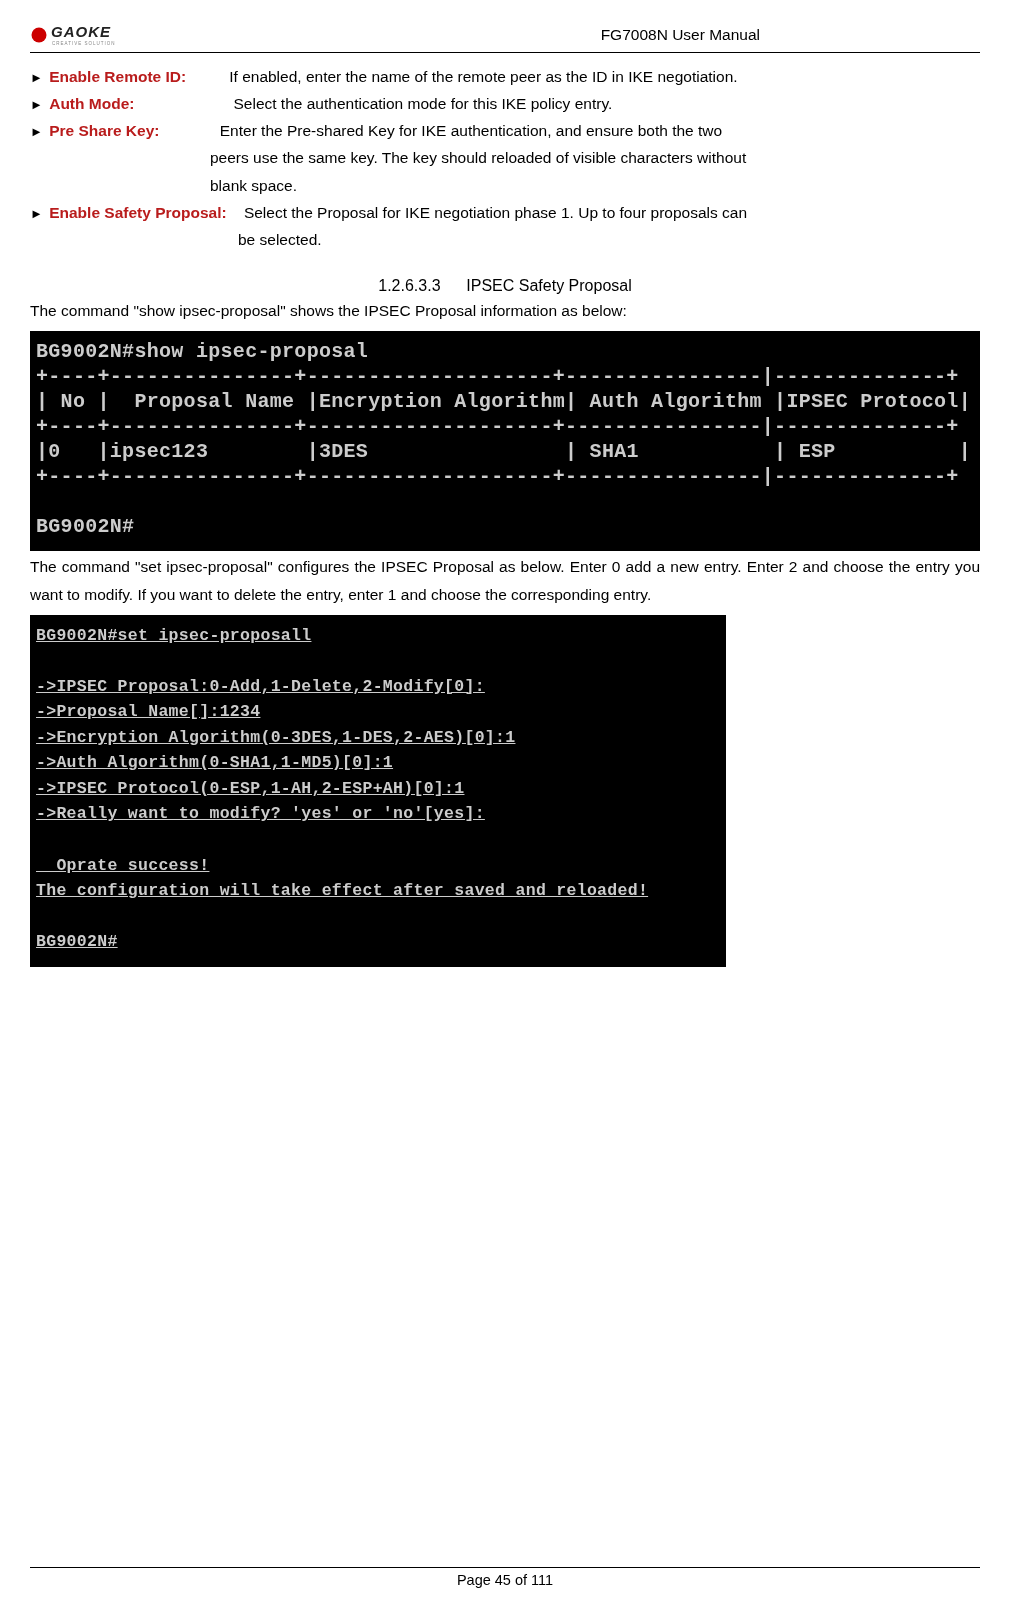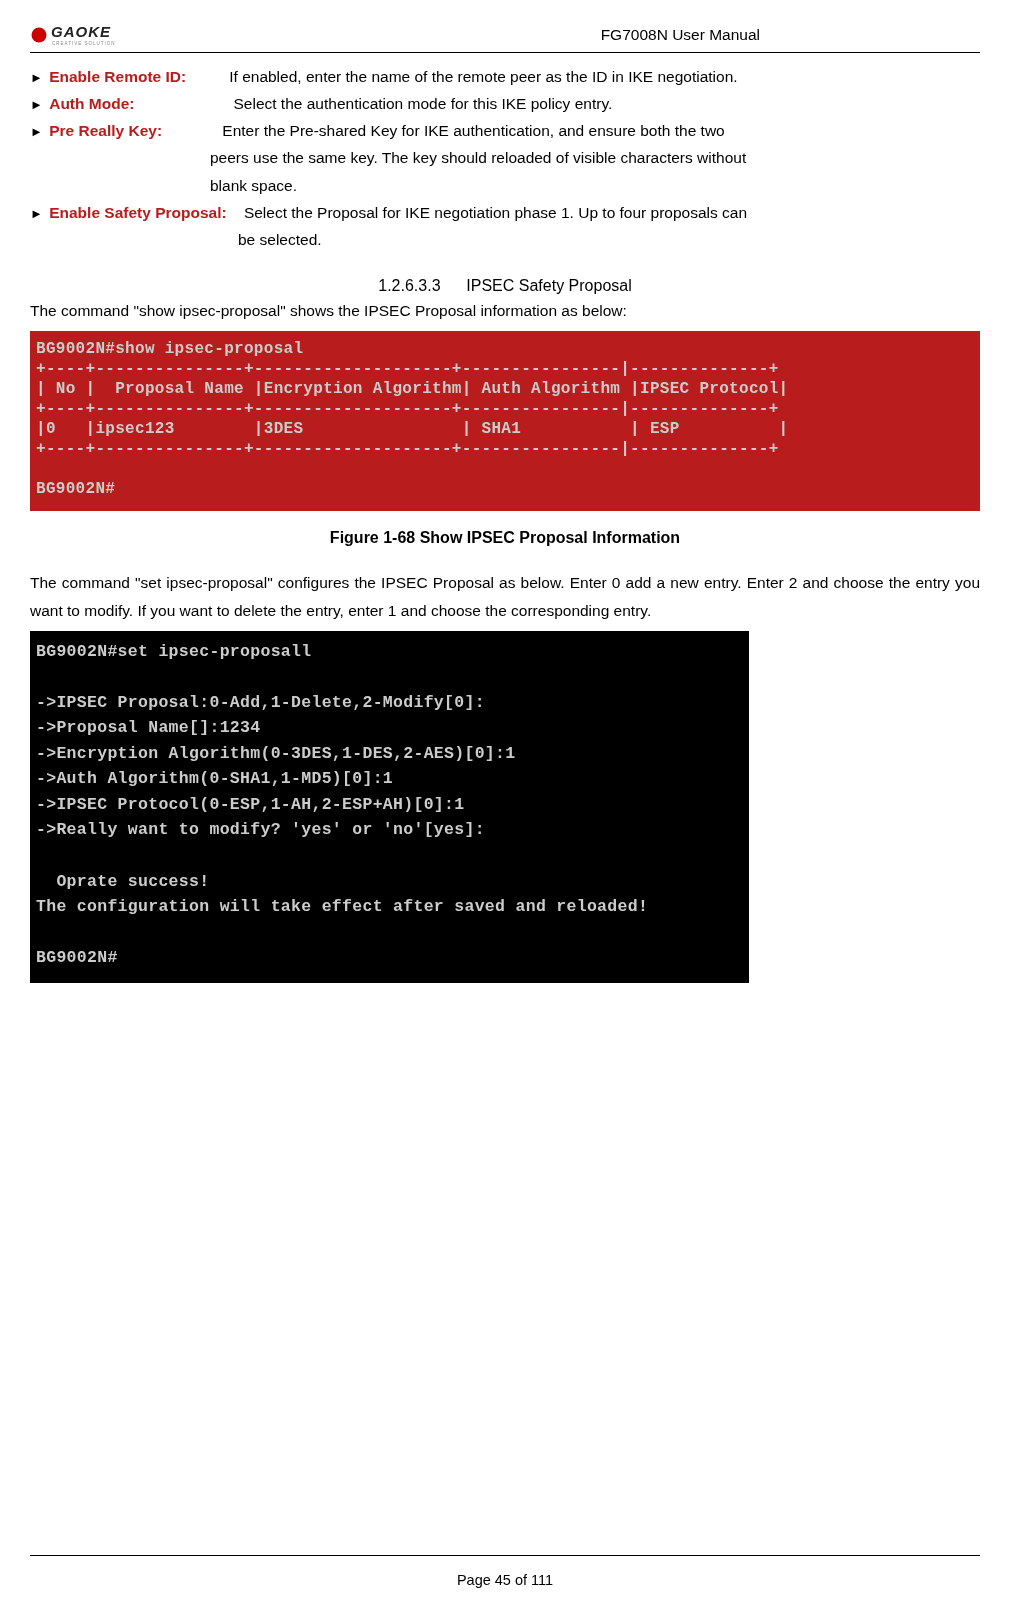--- a/index.html
+++ b/index.html
@@ -31,55 +31,56 @@
   .manual-title { font-size: 15.5px; margin-right: 220px;}
   .def-row { line-height: 1.75; }
   .def-label { color: #b91c1c; font-weight: bold; }
   .arrow { color: #000; font-size: 13px; margin-right: 2px;}
   .def-text { }
   .indent-text { margin-left: 180px; line-height: 1.75;}
   .section-heading { font-weight: normal; margin-top: 24px; font-size: 16px; text-align: center;}
   .section-sub { margin-right:8px;}
   .body-text { line-height: 1.8; margin-top:2px; text-align: justify;}
   .term-box {
-    background: #b91c1c;
+    background: #000000;
     color: #ccc;
     font-family: "Courier New", monospace;
-    font-size: 16px;
+    font-size: 20px;
     padding: 8px 6px 12px 6px;
     margin: 6px 0 0 0;
     white-space: pre;
     line-height: 1.25;
     letter-spacing: 0.3px;
     font-weight: bold;
     overflow: hidden;
   }
   .term-box2 {
     background: #000;
     color: #ccc;
     font-family: "Courier New", monospace;
     font-size: 16.5px;
-    padding: 8px 23px 12px 6px;
+    padding: 8px 0 12px 6px;
     margin: 6px 0 0 0;
     white-space: pre;
     line-height: 1.55;
     letter-spacing: 0.3px;
     font-weight: bold;
     overflow:hidden;
     width: 690px;
+    text-decoration: underline;
   }
   .fig-caption { font-weight: bold; text-align:center; margin: 18px 0 22px 0; font-size:16px;}
   .footer {
     position: absolute;
     bottom: 18px;
     left: 0; right: 0;
     text-align: center;
     font-size: 14.5px;
     border-top: 1.5px solid #000;
-    padding-top: 16px;
+    padding-top: 4px;
     margin: 0 30px;
   }
 </style>
 </head>
 <body>
 
 <div class="page">
 
   <div class="header">
     <div class="logo-block">
@@ -102,21 +103,21 @@
 
     <div class="def-row">
       <span class="arrow">►</span>
       <span class="def-label">Auth Mode:</span>
       &nbsp;&nbsp;&nbsp;&nbsp;&nbsp;&nbsp;&nbsp;&nbsp;&nbsp;&nbsp;&nbsp;&nbsp;&nbsp;&nbsp;&nbsp;&nbsp;&nbsp;&nbsp;&nbsp;&nbsp;&nbsp;
       <span class="def-text">Select the authentication mode for this IKE policy entry.</span>
     </div>
 
     <div class="def-row">
       <span class="arrow">►</span>
-      <span class="def-label">Pre Really Key:</span>
+      <span class="def-label">Pre Share Key:</span>
       &nbsp;&nbsp;&nbsp;&nbsp;&nbsp;&nbsp;&nbsp;&nbsp;&nbsp;&nbsp;&nbsp;&nbsp;
       <span class="def-text">Enter the Pre-shared Key for IKE authentication, and ensure both the two</span>
     </div>
     <div class="indent-text">peers use the same key. The key should reloaded of visible characters without</div>
     <div class="indent-text">blank space.</div>
 
     <div class="def-row">
       <span class="arrow">►</span>
       <span class="def-label">Enable Safety Proposal:</span>
       &nbsp;&nbsp;
@@ -135,21 +136,20 @@
 
   <div class="term-box">BG9002N#show ipsec-proposal
 +----+---------------+--------------------+----------------|--------------+
 | No |  Proposal Name |Encryption Algorithm| Auth Algorithm |IPSEC Protocol|
 +----+---------------+--------------------+----------------|--------------+
 |0   |ipsec123        |3DES                | SHA1           | ESP          |
 +----+---------------+--------------------+----------------|--------------+
 
 BG9002N#</div>
 
-  <div class="fig-caption">Figure 1-68   Show IPSEC Proposal Information</div>
 
   <div class="body-text">The command "set ipsec-proposal" configures the IPSEC Proposal as below. Enter 0 add a new entry. Enter 2 and choose the entry you want to modify. If you want to delete the entry, enter 1 and choose the corresponding entry.</div>
 
   <div class="term-box2">BG9002N#set ipsec-proposall
 
 -&gt;IPSEC Proposal:0-Add,1-Delete,2-Modify[0]:
 -&gt;Proposal Name[]:1234
 -&gt;Encryption Algorithm(0-3DES,1-DES,2-AES)[0]:1
 -&gt;Auth Algorithm(0-SHA1,1-MD5)[0]:1
 -&gt;IPSEC Protocol(0-ESP,1-AH,2-ESP+AH)[0]:1

